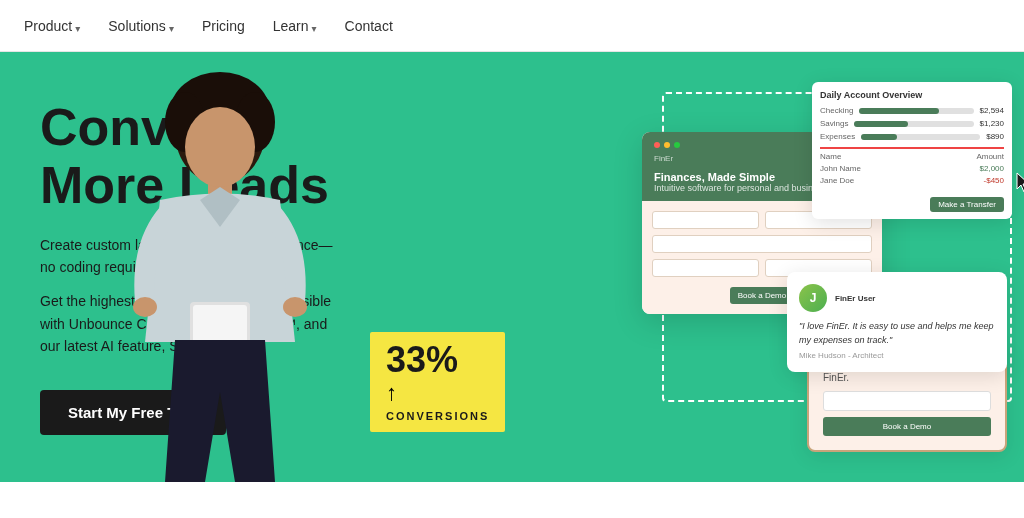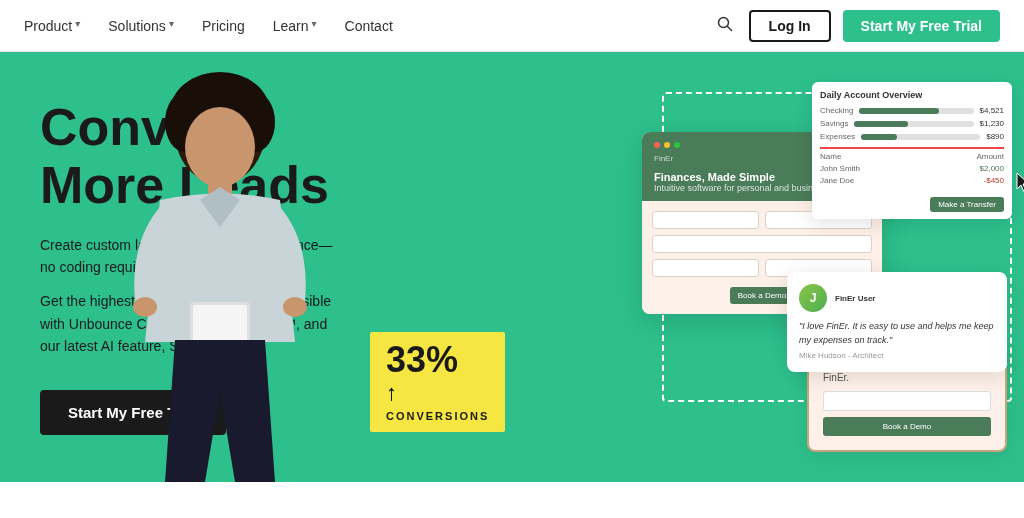--- a/index.html
+++ b/index.html
@@ -8,21 +8,21 @@
     
     nav {
       display: flex; align-items: center; height: 52px;
       padding: 0 24px; border-bottom: 1px solid #e5e5e5;
       background: #fff; position: relative; z-index: 10;
     }
     .nav-logo { display: flex; align-items: center; gap: 6px; margin-right: 32px; }
     .nav-logo svg { width: 28px; height: 28px; }
     .nav-logo-text { font-size: 18px; font-weight: 600; color: #1a1a1a; }
     .nav-links { display: flex; align-items: center; gap: 28px; flex: 1; }
-    .nav-link { font-size: 14px; color: #333; text-decoration: none; display: flex; align-items: flex-start; gap: 3px; cursor: pointer; }
+    .nav-link { font-size: 14px; color: #333; text-decoration: none; display: flex; align-items: flex-end; gap: 3px; cursor: pointer; }
     .chevron { font-size: 10px; color: #666; }
     .nav-actions { display: flex; align-items: center; gap: 12px; }
     .search-icon-btn { background: none; border: none; cursor: pointer; padding: 4px; color: #333; font-size: 16px; }
     .btn-login {
       border: 2px solid #1a1a1a; background: #fff; color: #1a1a1a;
       padding: 6px 18px; border-radius: 4px; font-size: 14px; font-weight: 600;
       cursor: pointer;
     }
     .btn-trial {
       background: #2dc08d; border: none; color: #fff;
@@ -279,30 +279,20 @@
       <span>Pricing</span>
     </a>
     <a class="nav-link">
       <span>Learn</span>
       <span class="chevron">▾</span>
     </a>
     <a class="nav-link">
       <span>Contact</span>
     </a>
   </div>
-  <div class="nav-actions">
-    <button class="search-icon-btn">
-      <svg width="16" height="16" viewBox="0 0 16 16" fill="none">
-        <circle cx="6.5" cy="6.5" r="5" stroke="#333" stroke-width="1.5"></circle>
-        <line x1="10.5" y1="10.5" x2="14.5" y2="14.5" stroke="#333" stroke-width="1.5" stroke-linecap="round"></line>
-      </svg>
-    </button>
-    <button class="btn-login">Log In</button>
-    <button class="btn-trial">Start My Free Trial</button>
-  </div>
 </nav>
 
 <section class="hero">
   <div class="hero-content">
     <h1 class="hero-title">Convert More Leads</h1>
     <p class="hero-desc">Create custom landing pages with Unbounce—no coding required.</p>
     <p class="hero-desc">Get the highest-converting campaigns possible with Unbounce Conversion Intelligence™, and our latest AI feature, Smart Traffic.</p>
     <button class="btn-hero-trial">Start My Free Trial</button>
   </div>
 
@@ -346,21 +336,21 @@
 
   <div class="mockup-container">
 
     <div class="mockup-dashboard">
       <div class="dashboard-title">Daily Account Overview</div>
       <div class="dashboard-row">
         <span class="dashboard-label">Checking</span>
         <div class="dashboard-bar">
           <div class="dashboard-bar-fill" style="width:70%"></div>
         </div>
-        <span class="dashboard-val">$4,521</span>
+        <span class="dashboard-val">$2,594</span>
       </div>
       <div class="dashboard-row">
         <span class="dashboard-label">Savings</span>
         <div class="dashboard-bar">
           <div class="dashboard-bar-fill" style="width:45%"></div>
         </div>
         <span class="dashboard-val">$1,230</span>
       </div>
       <div class="dashboard-row">
         <span class="dashboard-label">Expenses</span>
@@ -368,21 +358,21 @@
           <div class="dashboard-bar-fill" style="width:30%"></div>
         </div>
         <span class="dashboard-val">$890</span>
       </div>
       <div style="margin-top:6px; font-size:8px; color:#666; border-top:2px solid #ef4444; padding-top:3px;">
         <div style="display:flex; justify-content:space-between; margin-bottom:3px;">
           <span>Name</span>
             <span>Amount</span>
         </div>
         <div style="display:flex; justify-content:space-between; margin-bottom:3px;">
-          <span>John Smith</span>
+          <span>John Name</span>
             <span style="color:#4a7c59;">$2,000</span>
         </div>
         <div style="display:flex; justify-content:space-between;">
           <span>Jane Doe</span>
             <span style="color:#c0392b;">-$450</span>
         </div>
       </div>
       <div style="text-align:right; margin-top:8px;">
         <span style="background:#4a7c59; color:#fff; font-size:8px; padding:3px 8px; border-radius:3px;">Make a Transfer</span>
       </div>

